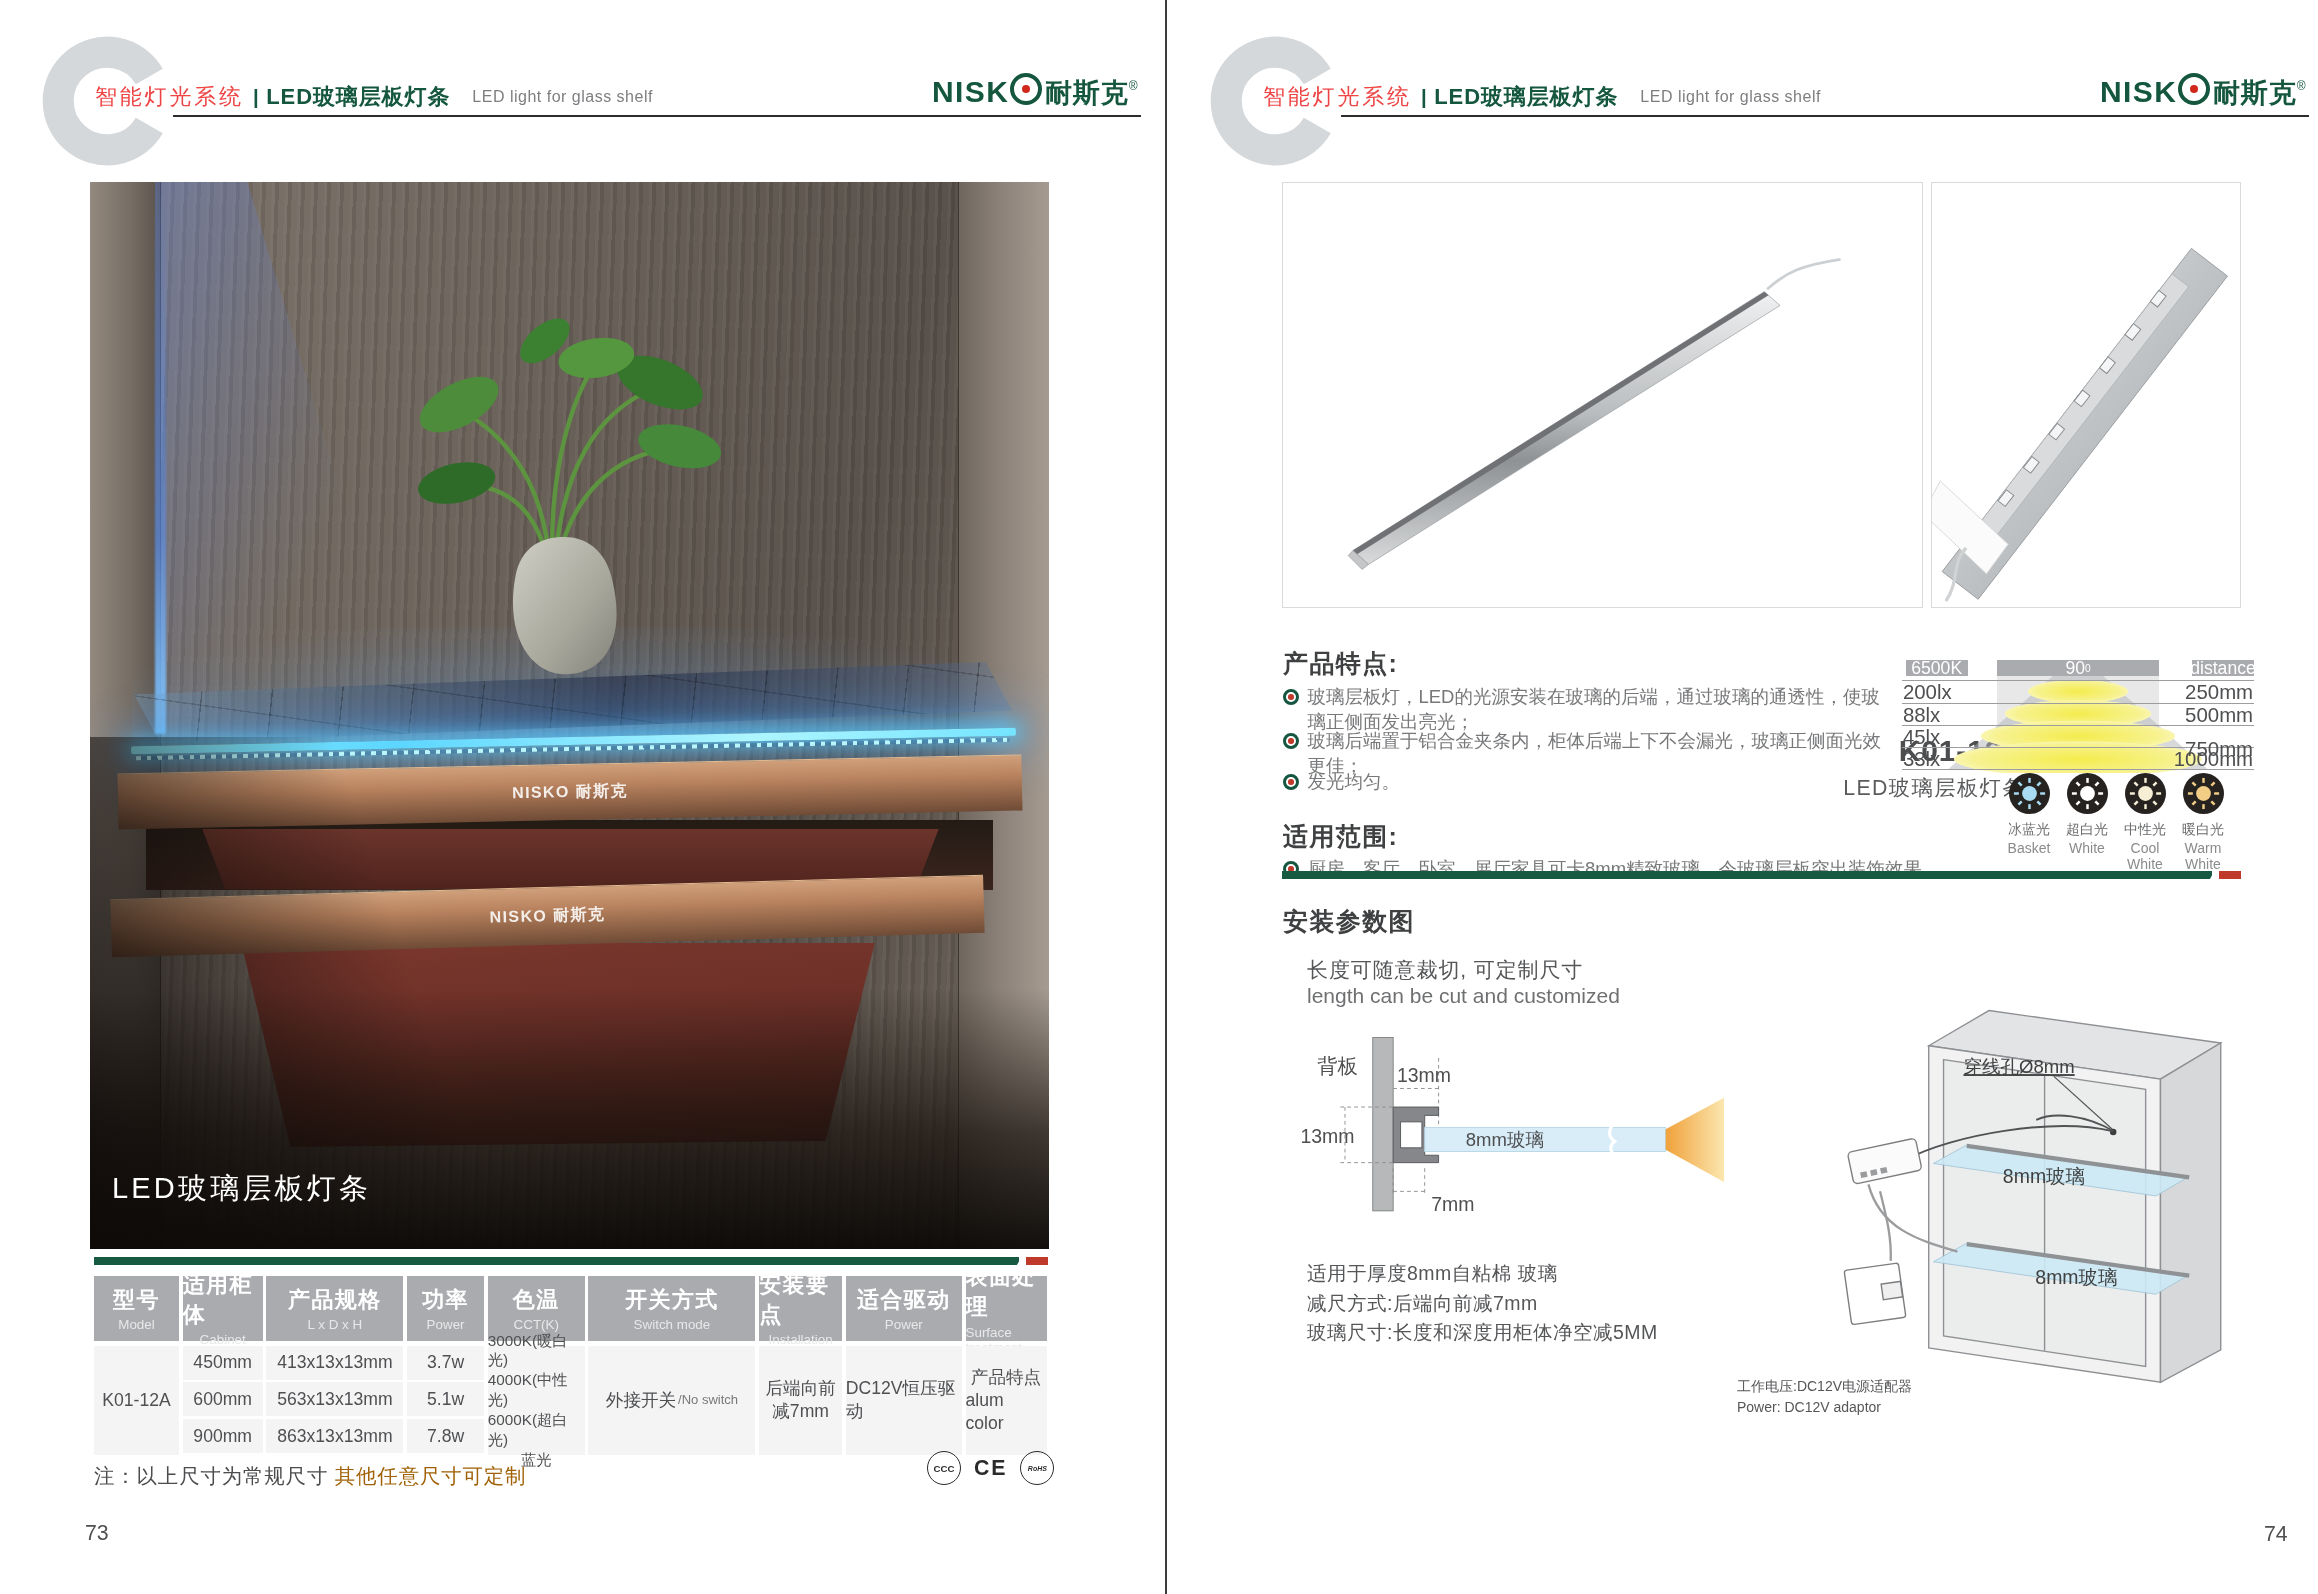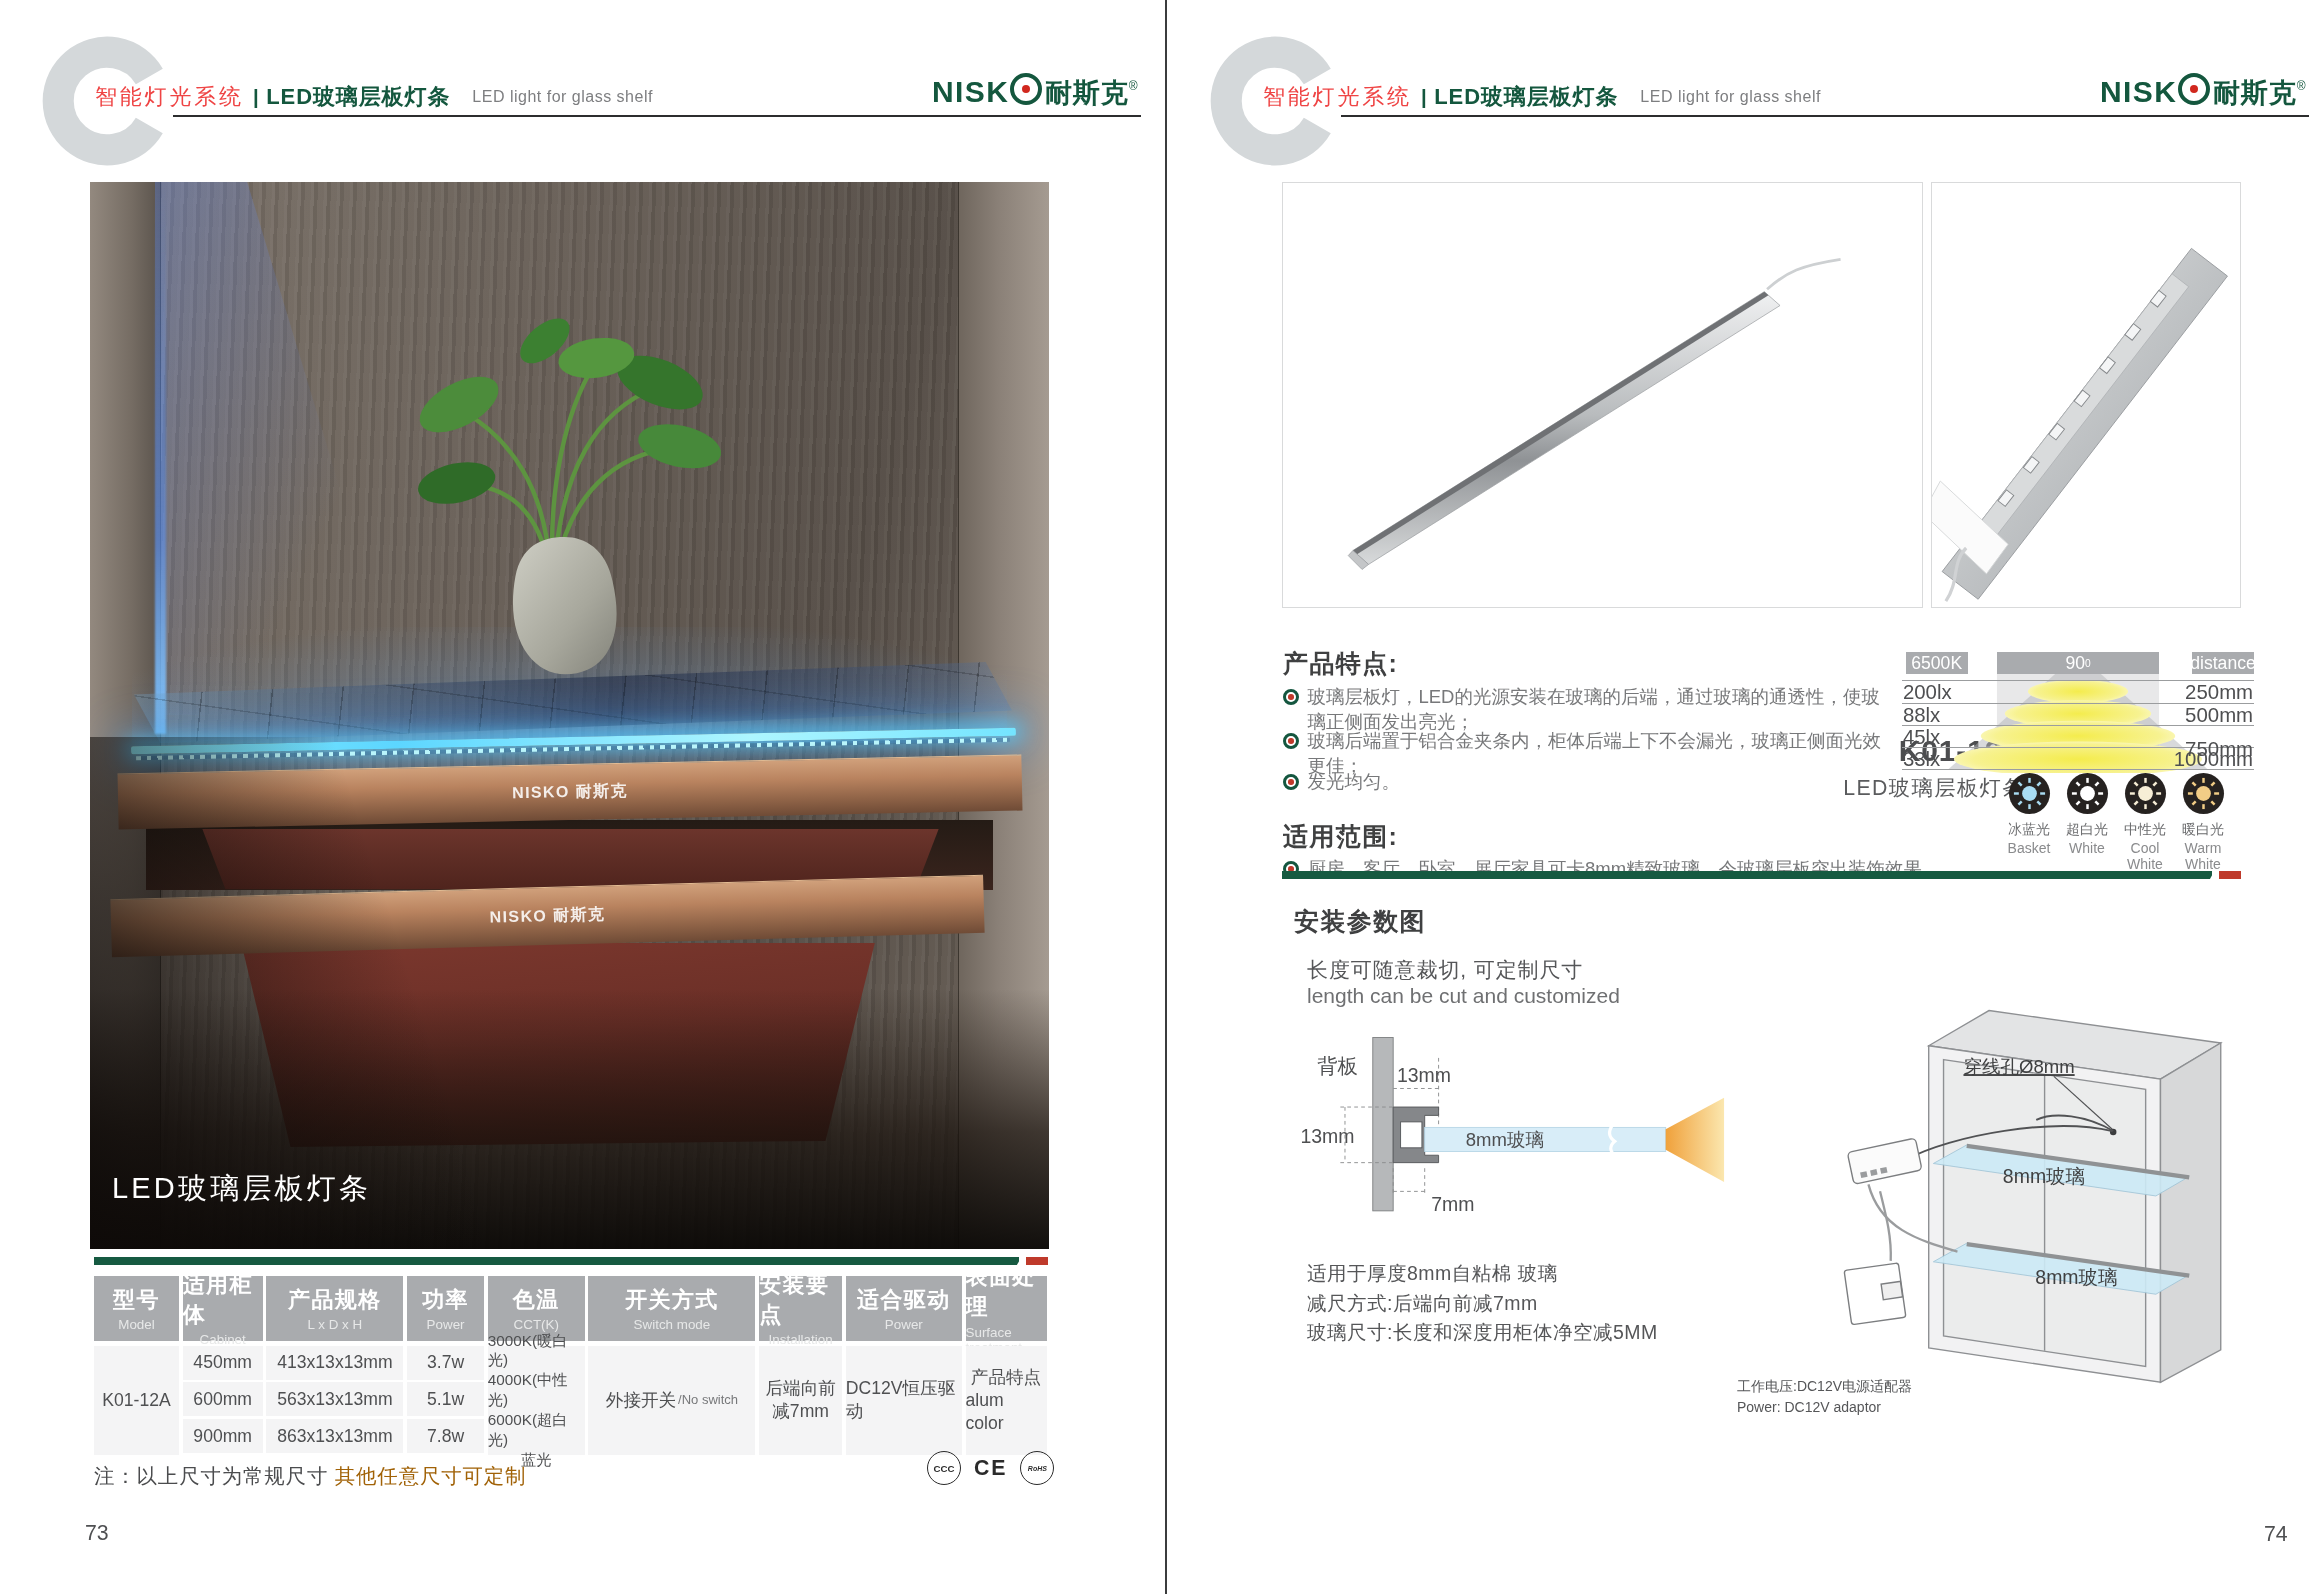--- a/index.html
+++ b/index.html
@@ -99,21 +99,21 @@
   .model-lbl{position:absolute;left:114px;top:551px;width:628px;text-align:right;}
   .model-name{font-size:30px;font-weight:bold;color:#4c4d4f;letter-spacing:0.9px;}
   .model-sub{font-size:21.3px;color:#5a5b5d;margin-top:4.6px;letter-spacing:1.4px;}
   .sec-title{position:absolute;font-size:25px;font-weight:bold;color:#3f4041;letter-spacing:1.4px;}
   .feat{position:absolute;left:115px;width:603px;display:flex;gap:8.3px;font-size:18.5px;color:#77787a;line-height:1.35;}
   .bullet{flex:0 0 auto;width:10.2px;height:10.2px;border:3.2px solid #14563f;border-radius:50%;margin-top:3.7px;position:relative;}
   .bullet i{position:absolute;left:50%;top:50%;width:5.6px;height:5.6px;margin:-2.8px 0 0 -2.8px;border-radius:50%;background:#c0392b;}
 
   
   .chart{position:absolute;left:734px;top:648px;width:352px;height:125px;}
-  .chart .hbox{position:absolute;top:4px;height:22px;background:#a9abae;color:#fff;font-size:17.6px;display:flex;align-items:center;justify-content:center;}
+  .chart .hbox{position:absolute;top:12px;height:16px;background:#a9abae;color:#fff;font-size:17.6px;display:flex;align-items:center;justify-content:center;}
   .chart .hline{position:absolute;left:0;right:0;height:0.9px;background:#9b9d9f;}
   .chart .lux{position:absolute;left:0.9px;font-size:20.4px;color:#4e4f51;}
   .chart .dist{position:absolute;right:0.9px;font-size:20.4px;color:#4e4f51;text-align:right;}
   .chart svg{position:absolute;left:0;top:0;}
   .swatch-row{position:absolute;left:832px;top:773px;width:253px;display:flex;justify-content:flex-start;}
   .swatch{width:58px;text-align:center;}
   .swatch .disc{width:41px;height:41px;border-radius:50%;background:#262220;margin:0 auto;}
   .swatch .lz{font-size:14px;color:#6b6c6e;margin-top:6.5px;}
   .swatch .le{font-size:14px;color:#8a8b8d;margin-top:1.9px;}
 
@@ -526,21 +526,21 @@
       </span>
     <span>厨房、客厅、卧室、展厅家具可卡8mm精致玻璃，令玻璃层板突出装饰效果。</span>
   </div>
 
   <div class="accent" style="left:114px;top:871px;width:959px;">
     <span class="g"></span>
       <span class="w"></span>
       <span class="r"></span>
   </div>
 
-  <div class="sec-title" style="left:126px;top:905px;">安装参数图</div>
+  <div class="sec-title" style="left:115px;top:905px;">安装参数图</div>
   <div class="cutnote-zh">长度可随意裁切, 可定制尺寸</div>
   <div class="cutnote-en">length can be cut and customized</div>
 
   <svg class="xsec" viewBox="0 0 930 420">
     <defs>
       <linearGradient id="lightcone" x1="0" y1="0" x2="1" y2="0">
         <stop offset="0" stop-color="#f0a13b"></stop>
           <stop offset="1" stop-color="#fbe7af"></stop>
       </linearGradient>
     </defs>

